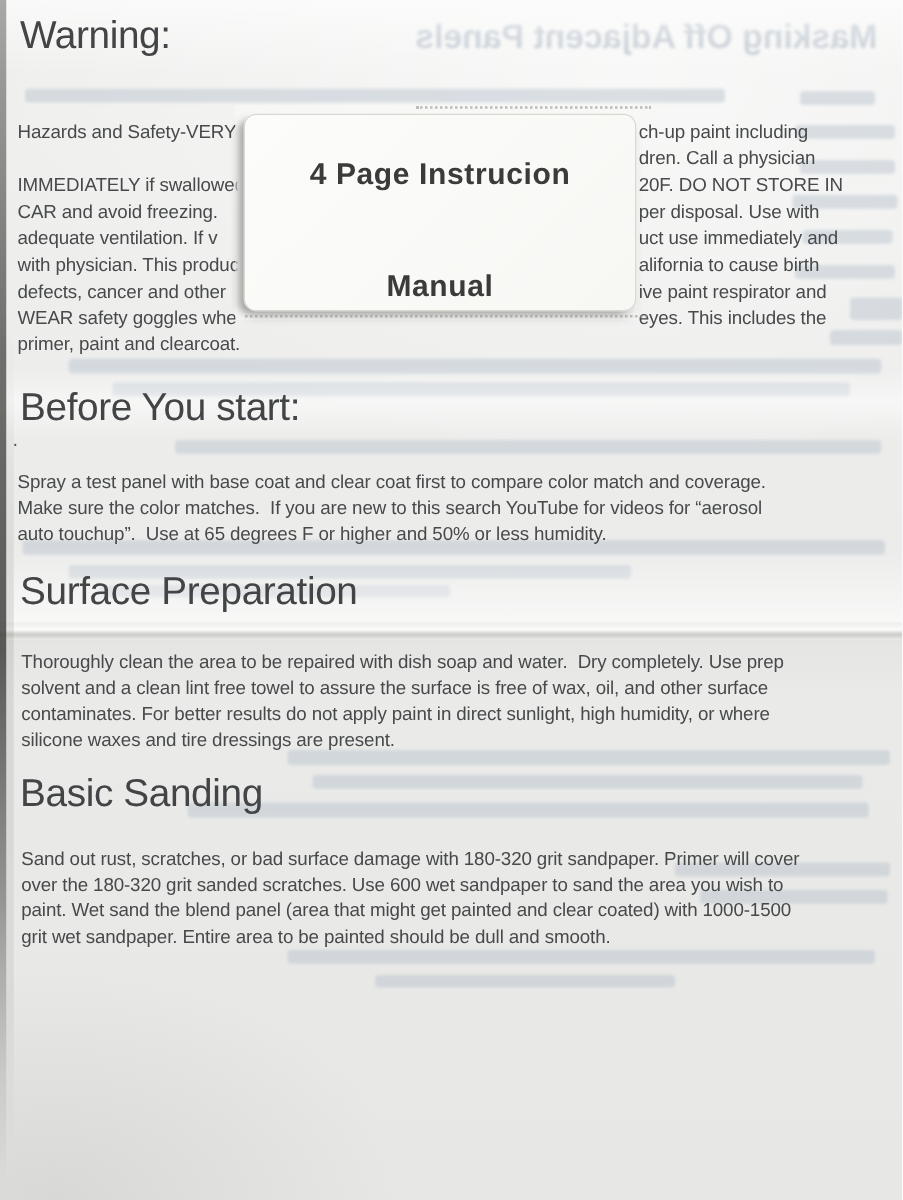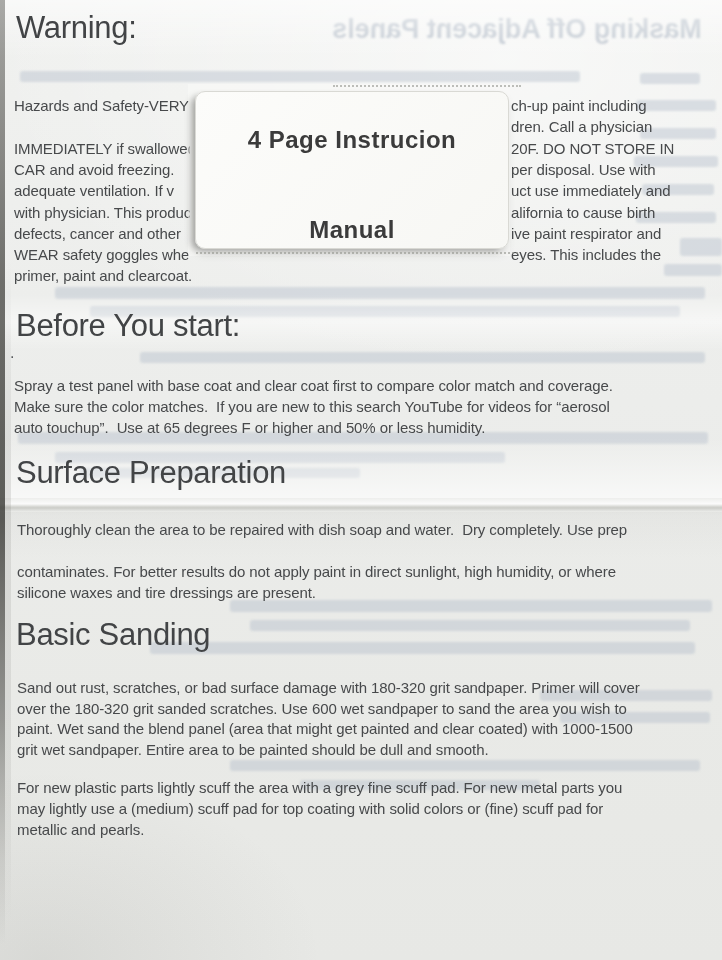--- a/index.html
+++ b/index.html
@@ -133,32 +133,28 @@
   <div class="par" style="left:14px;top:366px;width:700px;height:66px">
     <div class="ln" style="left:0;top:0px">Spray a test panel with base coat and clear coat first to compare color match and coverage.</div>
     <div class="ln" style="left:0;top:21px">Make sure the color matches.  If you are new to this search YouTube for videos for “aerosol</div>
     <div class="ln" style="left:0;top:42px">auto touchup”.  Use at 65 degrees F or higher and 50% or less humidity.</div>
   </div>
 
   <div class="h" style="top:455px">Surface Preparation</div>
 
   <div class="par" style="left:17px;top:510px;width:700px;height:88px">
     <div class="ln" style="left:0;top:0px"><span>Thoroughly clean the area to be repaired with dish soap and water.  </span><span class="it">Dry completely. Use prep</span></div>
+    <div class="ln" style="left:0;top:21px">solvent and a clean lint free towel to assure the surface is free of wax, oil, and other surface</div>
     <div class="ln" style="left:0;top:42px">contaminates. For better results do not apply paint in direct sunlight, high humidity, or where</div>
     <div class="ln" style="left:0;top:63px">silicone waxes and tire dressings are present.</div>
   </div>
 
   <div class="h" style="top:617px">Basic Sanding</div>
 
   <div class="par" style="left:17px;top:668px;width:700px;height:86px">
     <div class="ln" style="left:0;top:0px">Sand out rust, scratches, or bad surface damage with 180-320 grit sandpaper. Primer will cover</div>
     <div class="ln" style="left:0;top:21px">over the 180-320 grit sanded scratches. Use 600 wet sandpaper to sand the area you wish to</div>
     <div class="ln" style="left:0;top:41px">paint. Wet sand the blend panel (area that might get painted and clear coated) with 1000-1500</div>
     <div class="ln" style="left:0;top:62px">grit wet sandpaper. Entire area to be painted should be dull and smooth.</div>
   </div>
 
-  <div class="par" style="left:17px;top:768px;width:700px;height:66px">
-    <div class="ln" style="left:0;top:0px">For new plastic parts lightly scuff the area with a grey fine scuff pad. For new metal parts you</div>
-    <div class="ln" style="left:0;top:21px">may lightly use a (medium) scuff pad for top coating with solid colors or (fine) scuff pad for</div>
-    <div class="ln" style="left:0;top:42px">metallic and pearls.</div>
-  </div>
 
 </div>
 
 </body></html>

